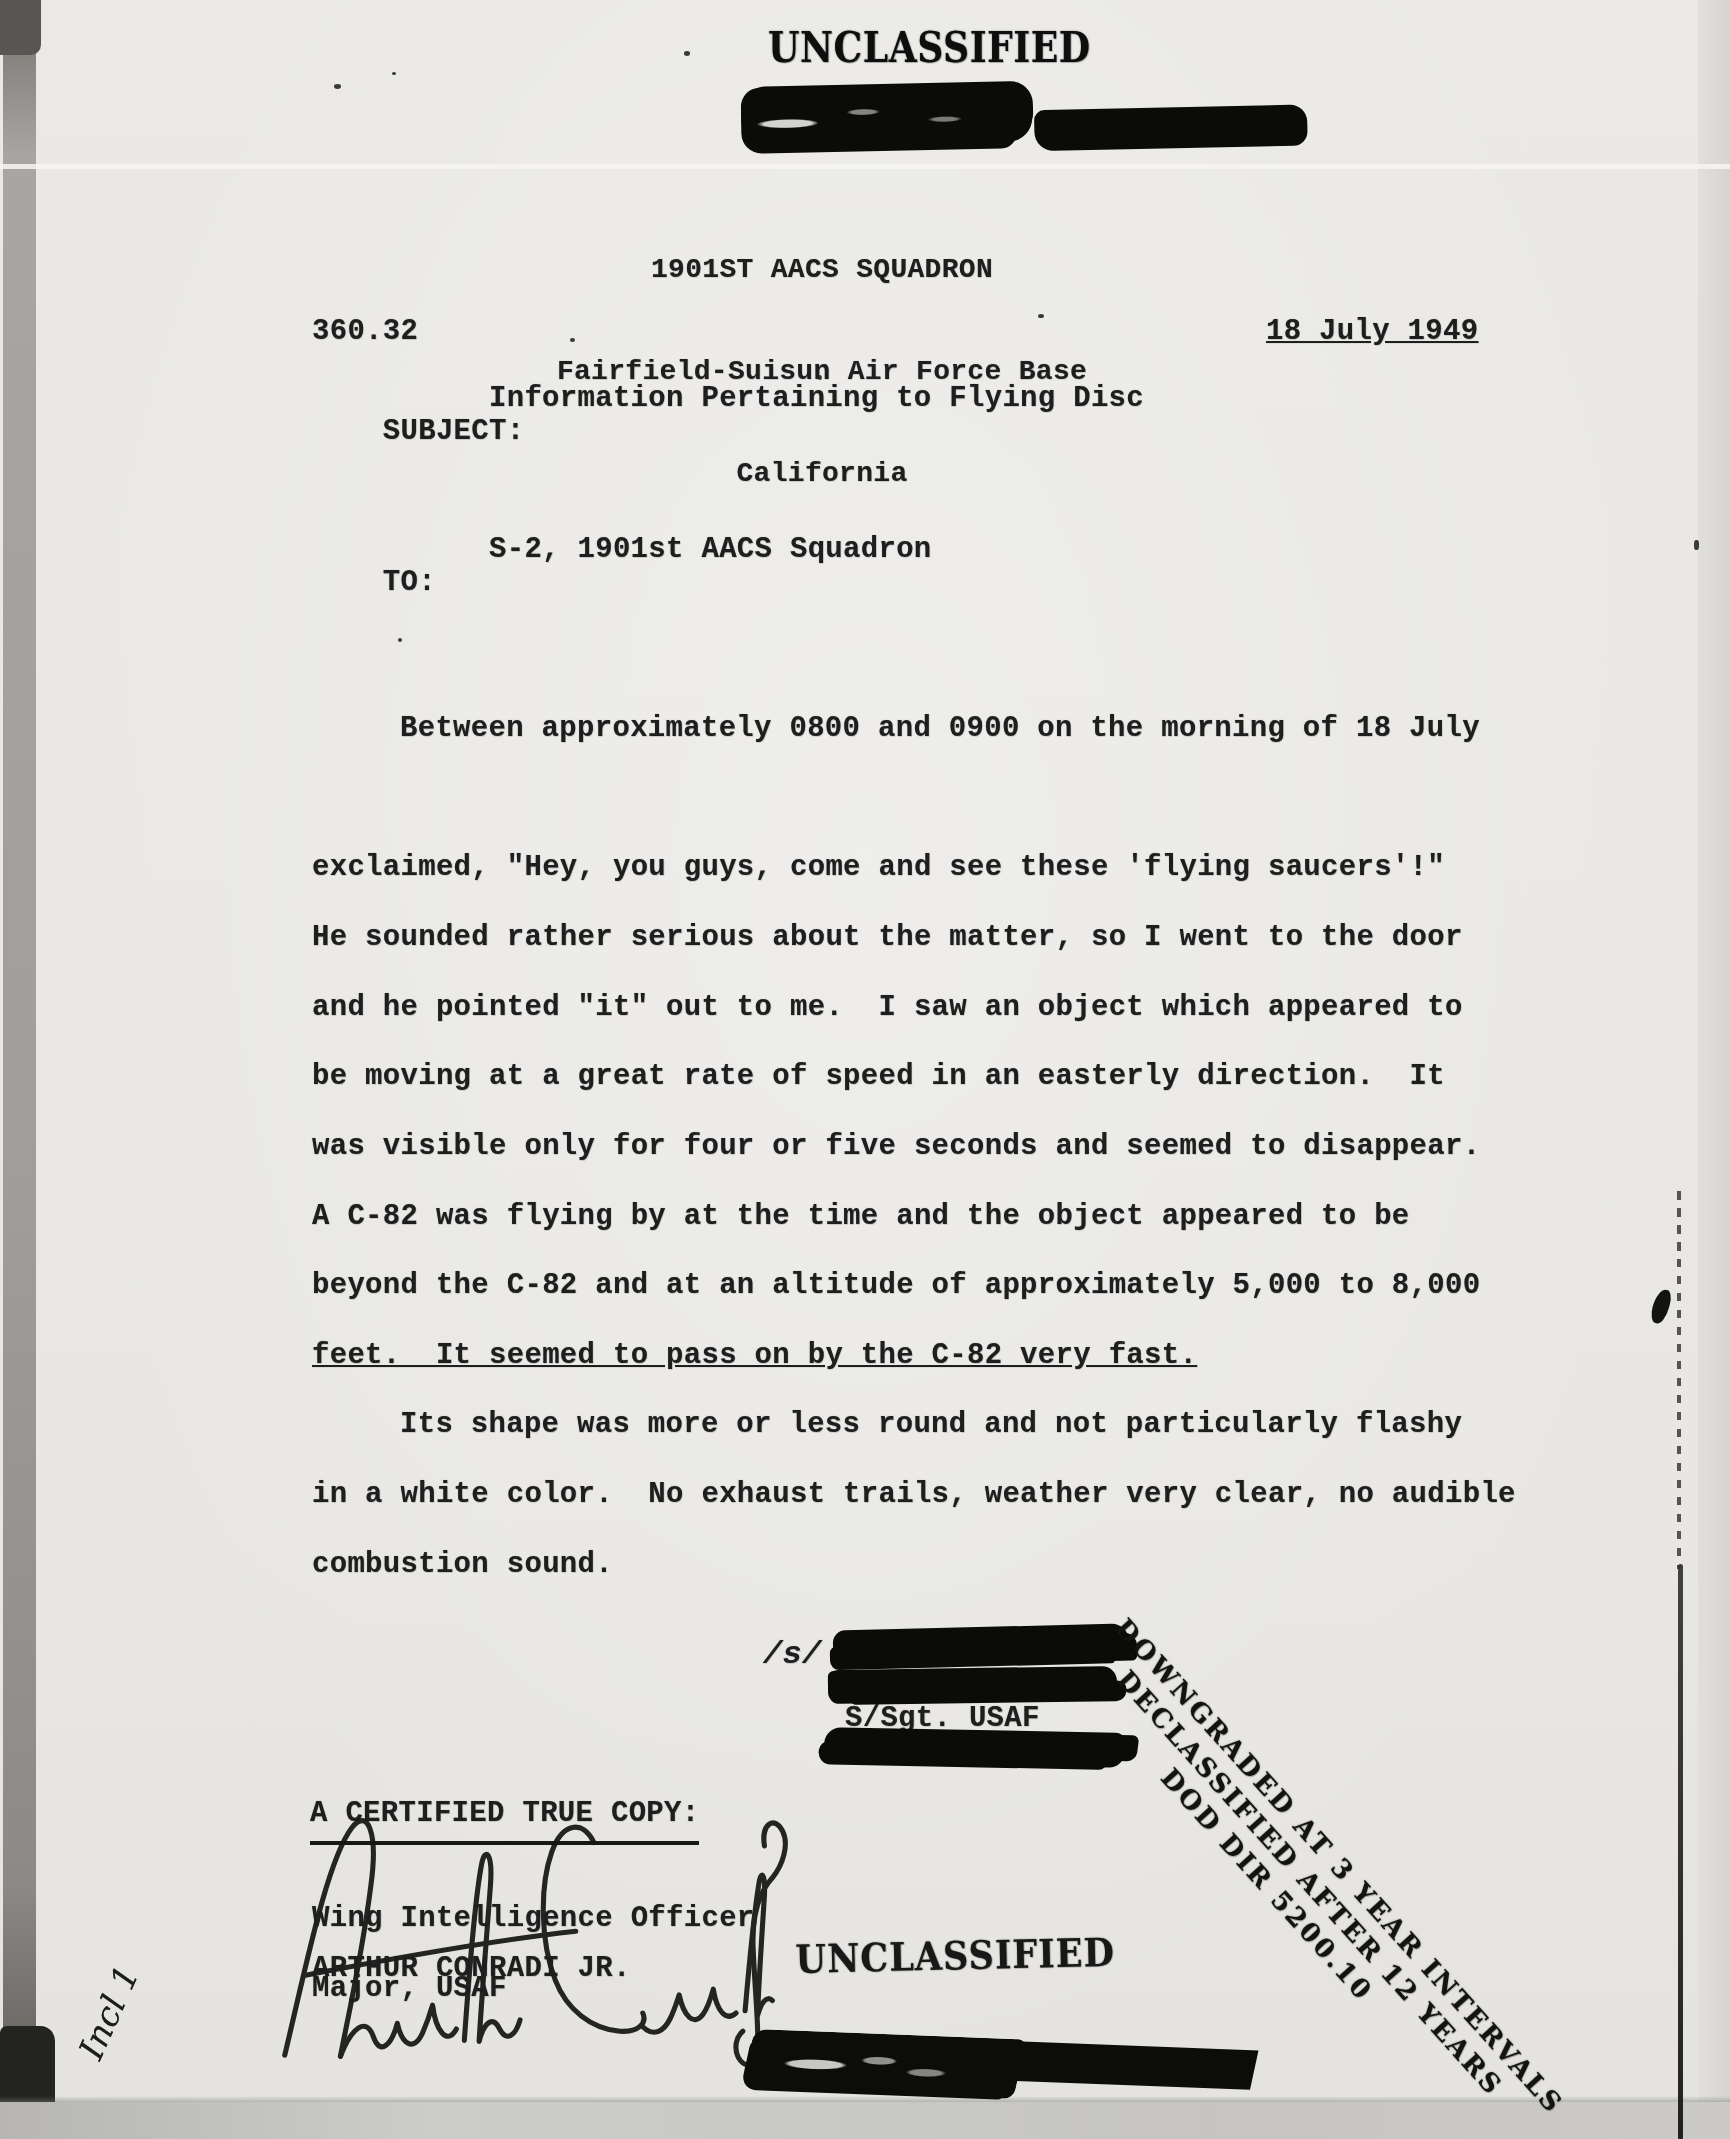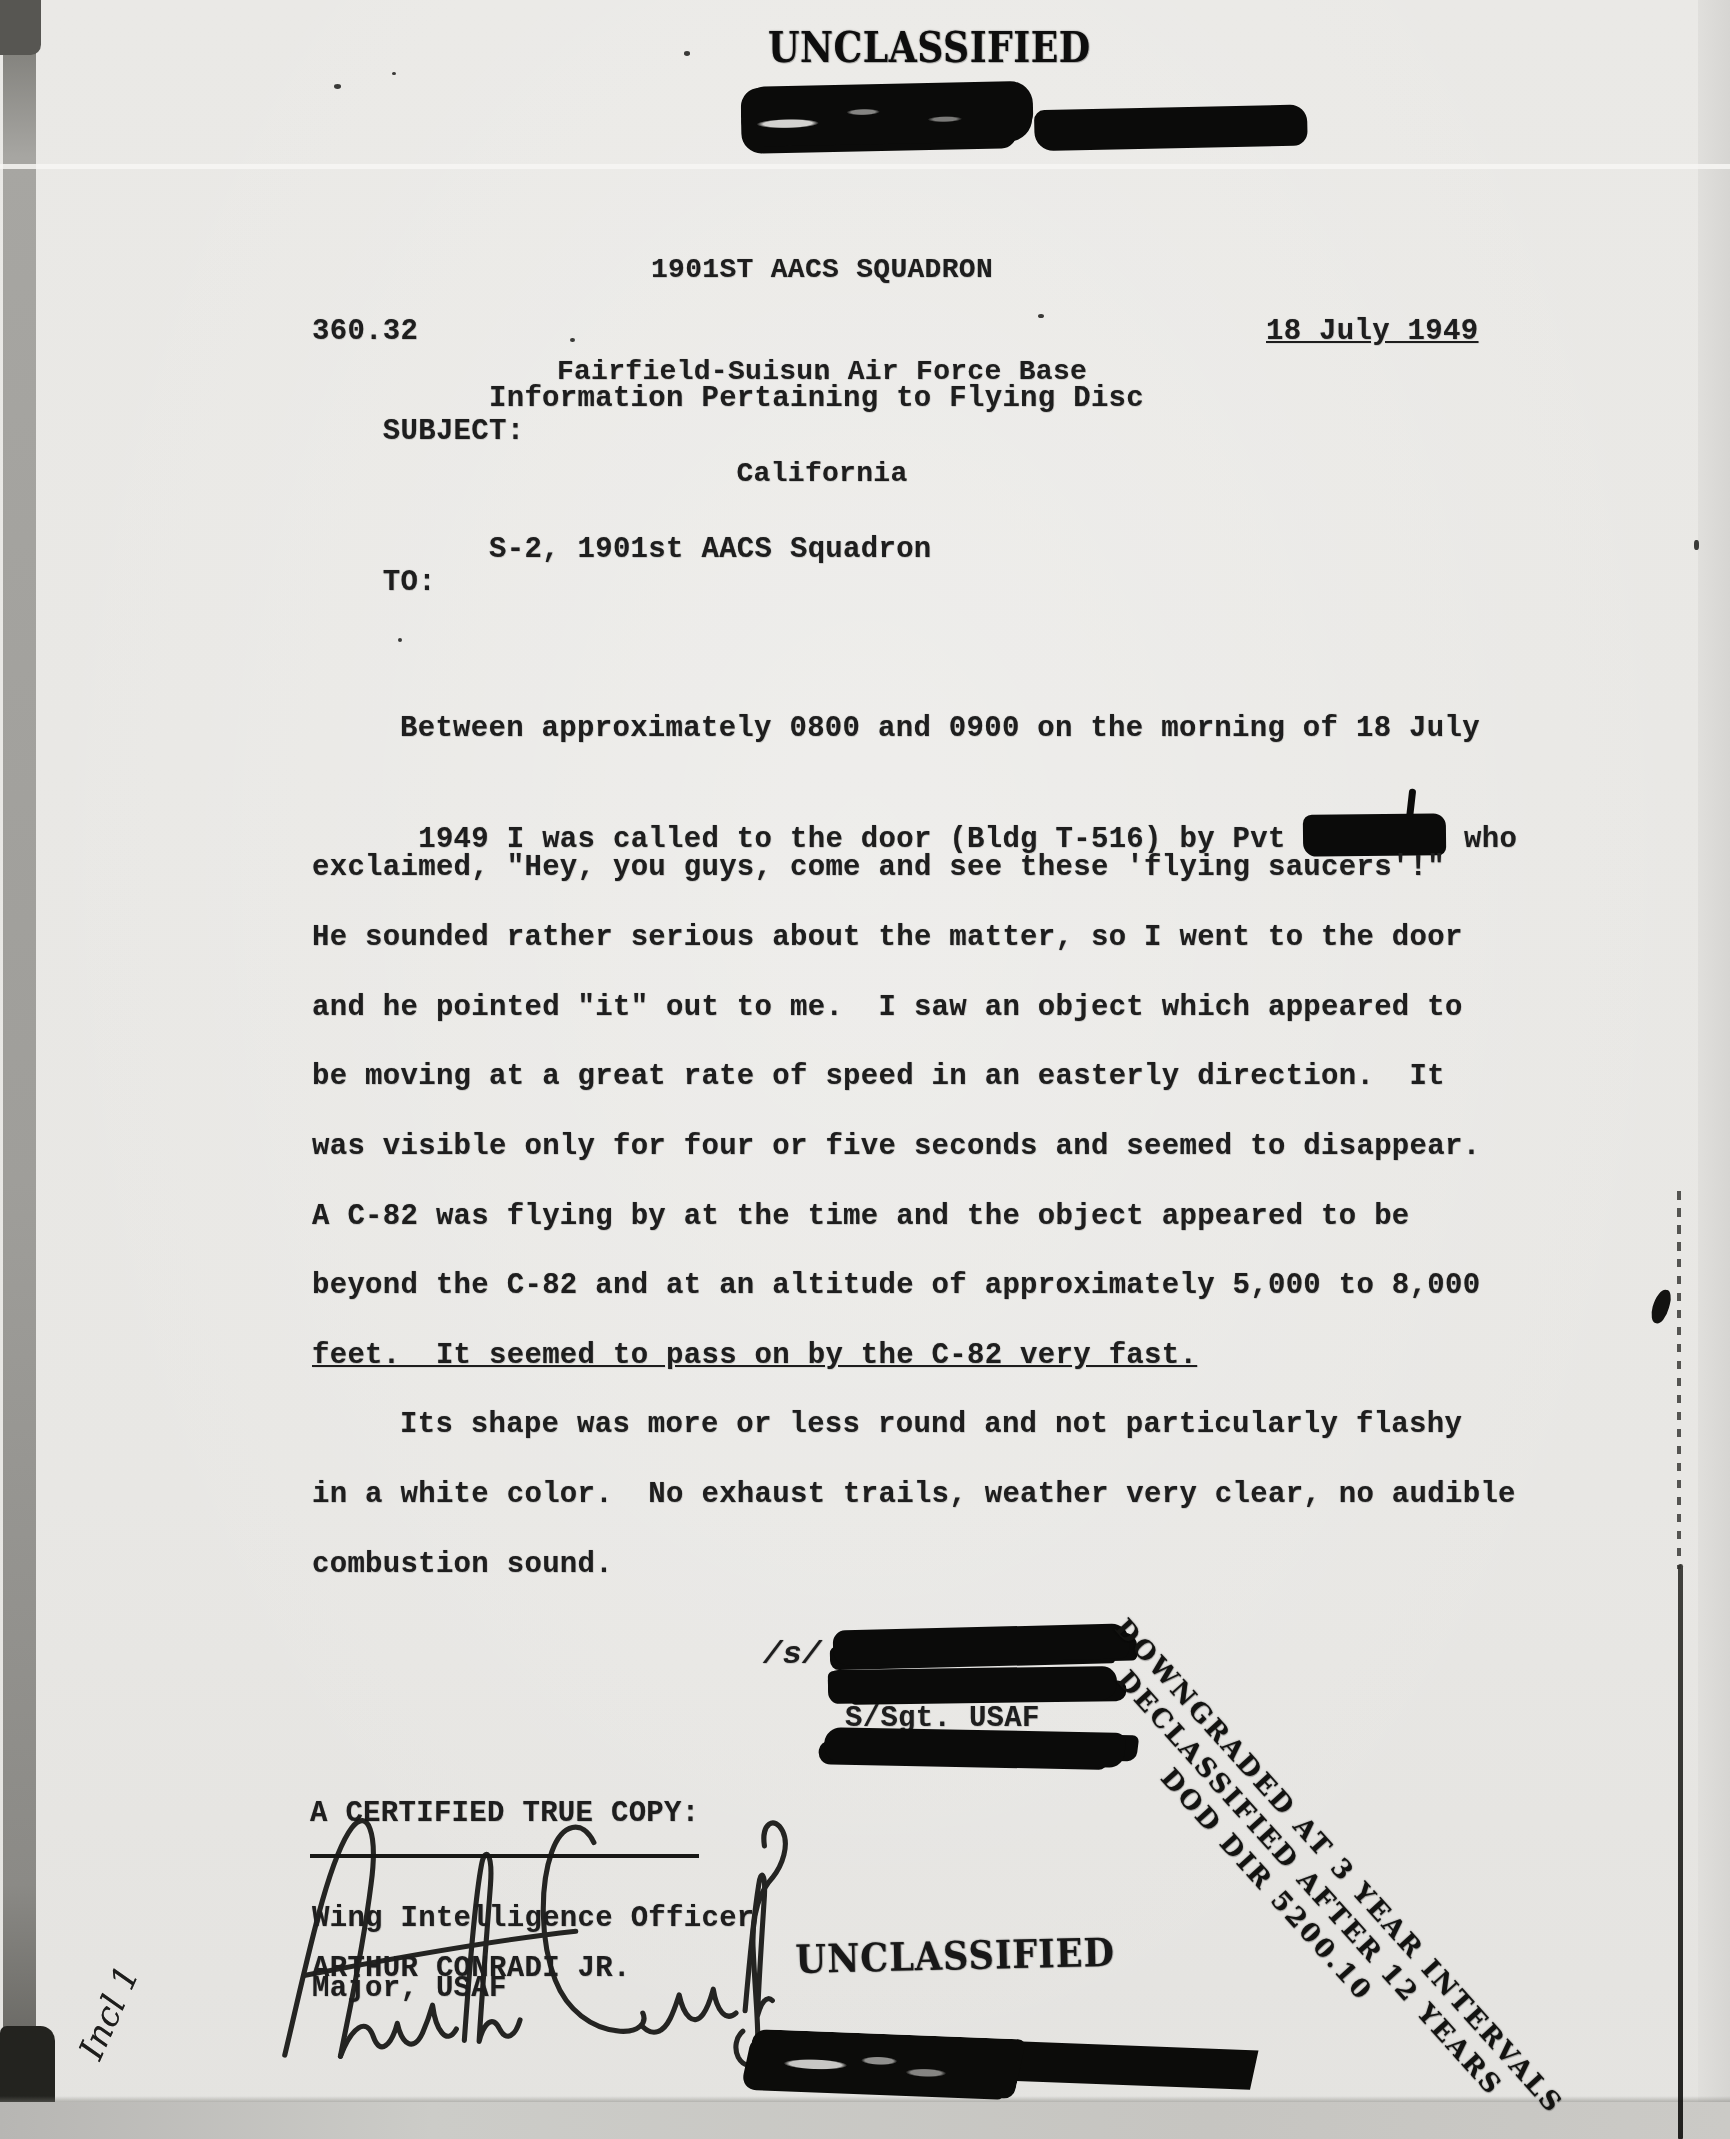--- a/index.html
+++ b/index.html
@@ -97,23 +97,20 @@
     <span class="val">Information Pertaining to Flying Disc</span>
   </div>
 
   <div class="abs mono fieldline" style="left:312px;top:533px;">
     <span class="lbl">TO:</span>
     <span class="val">S-2, 1901st AACS Squadron</span>
   </div>
 
   <div class="abs" style="left:312px;top:712px;width:1250px;height:909px;">
     <div class="bodyline mono indent" style="top:0;">Between approximately 0800 and 0900 on the morning of 18 July</div>
-    <div class="bodyline mono" style="top:69px;">
-      <span>1949 I was called to the door (Bldg T-516) by Pvt </span><span class="inline-redact"></span><span> who</span>
-    </div>
     <div class="bodyline mono" style="top:139px;">exclaimed, "Hey, you guys, come and see these 'flying saucers'!"</div>
     <div class="bodyline mono" style="top:209px;">He sounded rather serious about the matter, so I went to the door</div>
     <div class="bodyline mono" style="top:279px;">and he pointed "it" out to me.  I saw an object which appeared to</div>
     <div class="bodyline mono" style="top:348px;">be moving at a great rate of speed in an easterly direction.  It</div>
     <div class="bodyline mono" style="top:418px;">was visible only for four or five seconds and seemed to disappear.</div>
     <div class="bodyline mono" style="top:488px;">A C-82 was flying by at the time and the object appeared to be</div>
     <div class="bodyline mono" style="top:557px;">beyond the C-82 and at an altitude of approximately 5,000 to 8,000</div>
     <div class="bodyline mono" style="top:627px;text-decoration:underline;">feet.  It seemed to pass on by the C-82 very fast.</div>
     <div class="bodyline mono indent" style="top:696px;">Its shape was more or less round and not particularly flashy</div>
     <div class="bodyline mono" style="top:766px;">in a white color.  No exhaust trails, weather very clear, no audible</div>
@@ -129,21 +126,21 @@
   <div class="bar" style="left:824px;top:1730px;width:301px;height:35px;border-radius:14.8px 11.4px 13.6px 19.3px;transform:rotate(1.1deg) skewX(-6deg);
               box-shadow:-10.2px 8px 0 -5.7px #0b0b0a, 17px -2.3px 0 -4.5px #0b0b0a;"></div>
 
   <div class="abs stamp" style="left:1132px;top:1612px;width:853px;font-size:26px;line-height:33px;letter-spacing:2.8px;
               transform:rotate(48deg);transform-origin:0 0;color:#131311;">
     <div>DOWNGRADED AT 3 YEAR INTERVALS</div>
     <div style="margin-left:40px;">DECLASSIFIED AFTER 12 YEARS</div>
     <div style="margin-left:142px;">DOD DIR 5200.10</div>
   </div>
 
-  <div class="abs mono" style="left:310px;top:1797px;border-bottom:4px solid #181816;padding-bottom:24px;">A CERTIFIED TRUE COPY:</div>
+  <div class="abs mono" style="left:310px;top:1797px;border-bottom:4px solid #181816;padding-bottom:11px;">A CERTIFIED TRUE COPY:</div>
 
   <div class="abs" style="left:255px;top:1788px;width:546px;height:287px;">
     <svg width="546" height="287" viewBox="0 0 960 505">
       <g fill="none" stroke="#161614" stroke-width="9" stroke-linecap="round" stroke-linejoin="round" opacity="0.93">
         <path d="M52 470 C88 320 126 128 170 70 C198 34 216 78 204 168 C188 296 160 418 150 472"></path>
         <path d="M150 472 C170 420 196 402 208 438 C220 472 240 452 250 414 C258 450 278 466 294 432 C302 414 308 396 312 382 C318 428 338 454 354 424"></path>
         <path d="M368 444 C376 330 386 200 398 136 C404 102 418 112 414 170 C408 252 398 374 394 446 C402 414 418 398 430 424 C442 448 458 436 466 408"></path>
         <path d="M86 330 C240 300 420 268 564 252"></path>
         <path d="M596 96 C576 54 540 62 522 112 C500 174 502 272 528 338 C548 390 592 424 642 428 C674 430 690 414 682 396"></path>
         <path d="M682 420 C700 438 718 430 730 406 C738 390 742 376 746 364 C754 402 772 420 788 398 C798 384 802 368 806 354 C812 392 828 412 846 396"></path>

